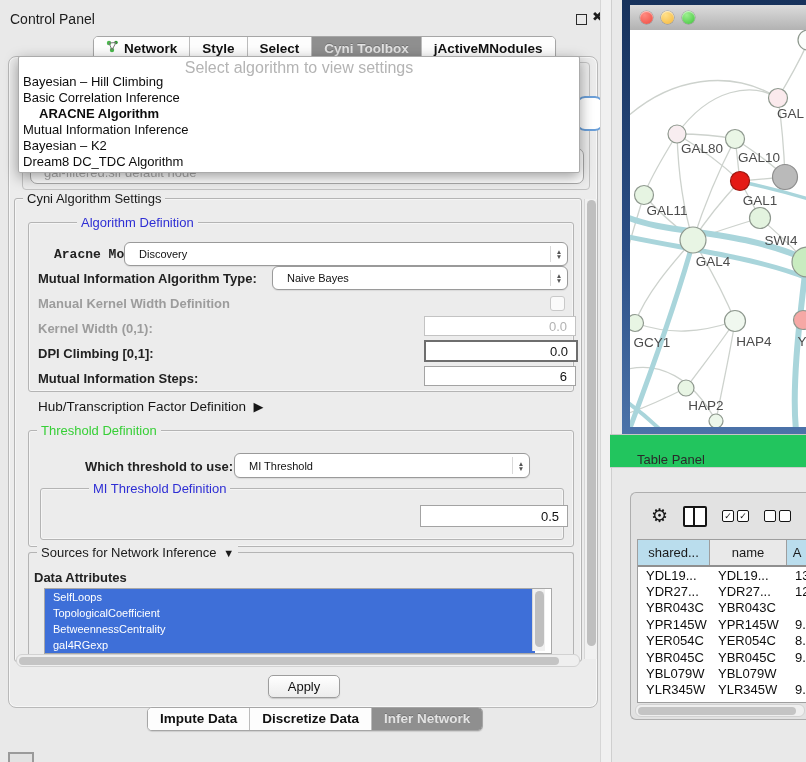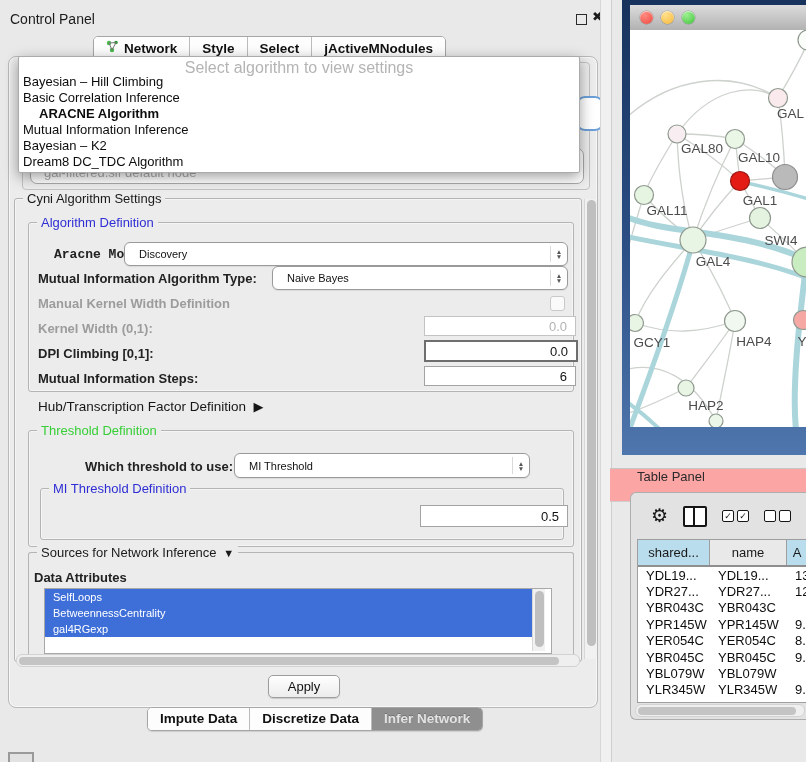--- a/index.html
+++ b/index.html
@@ -31,21 +31,21 @@
   
   .popup{left:18px;top:56px;width:560px;height:115px;background:#fff;border:1px solid #ababab;
          border-radius:2px;box-shadow:0 4px 14px rgba(0,0,0,.38);z-index:30;}
   .popup .ph{height:15px;text-align:center;color:#b4b4b4;font-size:16px;padding-top:2px;}
   .popup .item{height:16px;line-height:16px;padding-left:4px;font-size:13px;color:#0c0c0c;white-space:nowrap;}
   .popup .item.sel{font-weight:bold;margin-left:16px;}
 
   
   .gbox{border:1px solid #b4b4b4;border-radius:3px;box-shadow:inset 0 0 0 1px #f5f5f5;}
   .gbox .legend{position:absolute;top:-8px;left:8px;background:#ececec;padding:0 4px;font-size:13px;white-space:nowrap;}
-  .legend.blue{color:#2e2ed4;}
+  .legend.blue{color:#2e2ed4;margin-left:40px;}
   .legend.green{color:#37cf37;}
 
   .flabel{font-size:13px;font-weight:bold;color:#222;white-space:nowrap;}
   .flabel.dis{color:#9c9c9c;}
   .combo{background:#fff;border:1px solid #9a9a9a;border-radius:6px;display:flex;align-items:center;
          box-shadow:0 1px 1px rgba(0,0,0,.08);}
   .combo .cval{flex:1;padding-left:14px;font-size:11px;color:#111;}
   .combo .spin{width:16px;display:flex;flex-direction:column;align-items:center;justify-content:center;
                color:#555;font-size:6.5px;line-height:5px;border-left:1px solid #d9d9d9;height:70%;}
   .tfield{background:#fff;border:1px solid #a3a3a3;text-align:right;padding-right:8px;font-size:13px;
@@ -75,22 +75,22 @@
   .net-window{left:622px;top:0;width:184px;height:455px;
               background:linear-gradient(180deg,#17325c 0%,#2c4f86 55%,#4f77ad 100%);}
   .net-titlebar{left:630px;top:5px;width:176px;height:25px;background:linear-gradient(#dcdcdc,#b2b2b2);
                 border-bottom:1px solid #8a8a8a;display:flex;align-items:center;padding-left:10px;gap:8px;}
   .tl{width:13px;height:13px;border-radius:50%;box-shadow:inset 0 1px 1px rgba(255,255,255,.6),0 0 0 .5px rgba(0,0,0,.25);}
   .tl.red{background:radial-gradient(circle at 35% 30%,#ff8a80,#ee4b40);}
   .tl.yellow{background:radial-gradient(circle at 35% 30%,#ffe08a,#f5b73a);}
   .tl.green{background:radial-gradient(circle at 35% 30%,#9cef8f,#3fc43a);}
   .net-canvas{left:630px;top:30px;width:176px;height:397px;background:#fff;overflow:hidden;}
 
-  .tp-label-row{left:610px;top:468px;width:196px;height:32px;background:#fca5a5;
-                border-top:1px solid #c6c6c6;border-bottom:1px solid #cdcdcd;display:flex;align-items:flex-start;}
+  .tp-label-row{left:610px;top:434px;width:196px;height:32px;background:#22c55e;
+                border-top:1px solid #c6c6c6;border-bottom:1px solid #cdcdcd;display:flex;align-items:flex-end;}
   .tp-label{margin-left:27px;font-size:13px;color:#2a2a2a;}
   .table-panel{left:630px;top:492px;width:176px;height:226px;background:#e2e2e2;border:1px solid #aeaeae;
                border-radius:6px 0 0 6px;border-right:none;overflow:hidden;}
   .tp-toolbar{position:absolute;left:0;top:8px;width:176px;height:30px;display:flex;align-items:center;gap:15px;padding-left:20px;}
   .gear{font-size:19px;color:#151515;line-height:18px;}
   .split-icon{width:20px;height:17px;border:2px solid #151515;border-radius:2px;position:relative;background:#fff;}
   .split-icon::after{content:"";position:absolute;left:8px;top:0;width:2px;height:100%;background:#151515;}
   .cb-pair{display:flex;gap:3px;}
   .cb{width:10px;height:10px;border:1.5px solid #151515;border-radius:2px;font-size:9px;line-height:10px;
       text-align:center;color:#151515;font-weight:bold;background:#fff;}
@@ -129,20 +129,23 @@
           </svg>
       </span>
       <span>Network</span>
     </div>
     <div class="tab">
         <span>Style</span>
       </div>
     <div class="tab">
         <span>Select</span>
       </div>
+    <div class="tab sel">
+        <span>Cyni Toolbox</span>
+      </div>
     <div class="tab">
         <span>jActiveMNodules</span>
       </div>
   </div>
 
   <div class="abs cp-panel"></div>
 
   <div class="abs hidden-group"></div>
   <div class="abs blue-ring-frag"></div>
   <div class="abs hidden-combo"></div>
@@ -211,20 +214,21 @@
 
   <div class="abs gbox" style="left:28px;top:552px;width:544px;height:110px;border-bottom:none;box-shadow:none;">
     <span class="legend">
       <span>Sources for Network Inference</span>
       <span style="font-size:11px;">&nbsp;▼</span>
     </span>
   </div>
   <div class="abs flabel" style="left:34px;top:570px;">Data Attributes</div>
   <div class="abs listbox" style="left:44px;top:588px;width:506px;height:64px;" id="attr-list">
       <div class="li">SelfLoops</div>
+      <div class="li">TopologicalCoefficient</div>
       <div class="li">BetweennessCentrality</div>
       <div class="li">gal4RGexp</div>
     </div>
   <div class="abs vsb" style="left:532px;top:589px;width:12px;height:62px;">
     <span class="thumb" style="top:2px;height:56px;"></span>
   </div>
 
   <div class="abs hsb" style="left:16px;top:654px;width:562px;height:11px;">
     <span class="thumb" style="left:2px;width:540px;"></span>
   </div>

